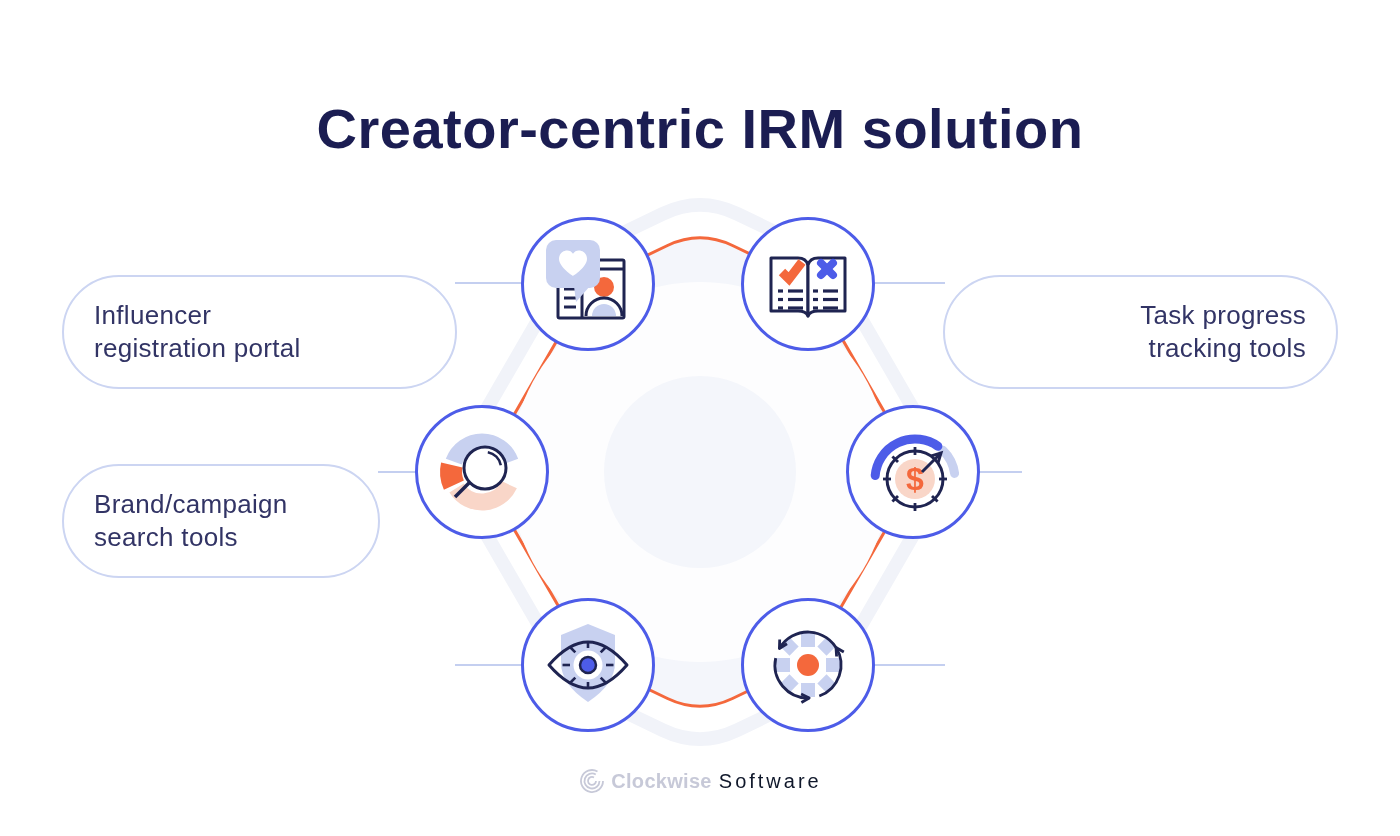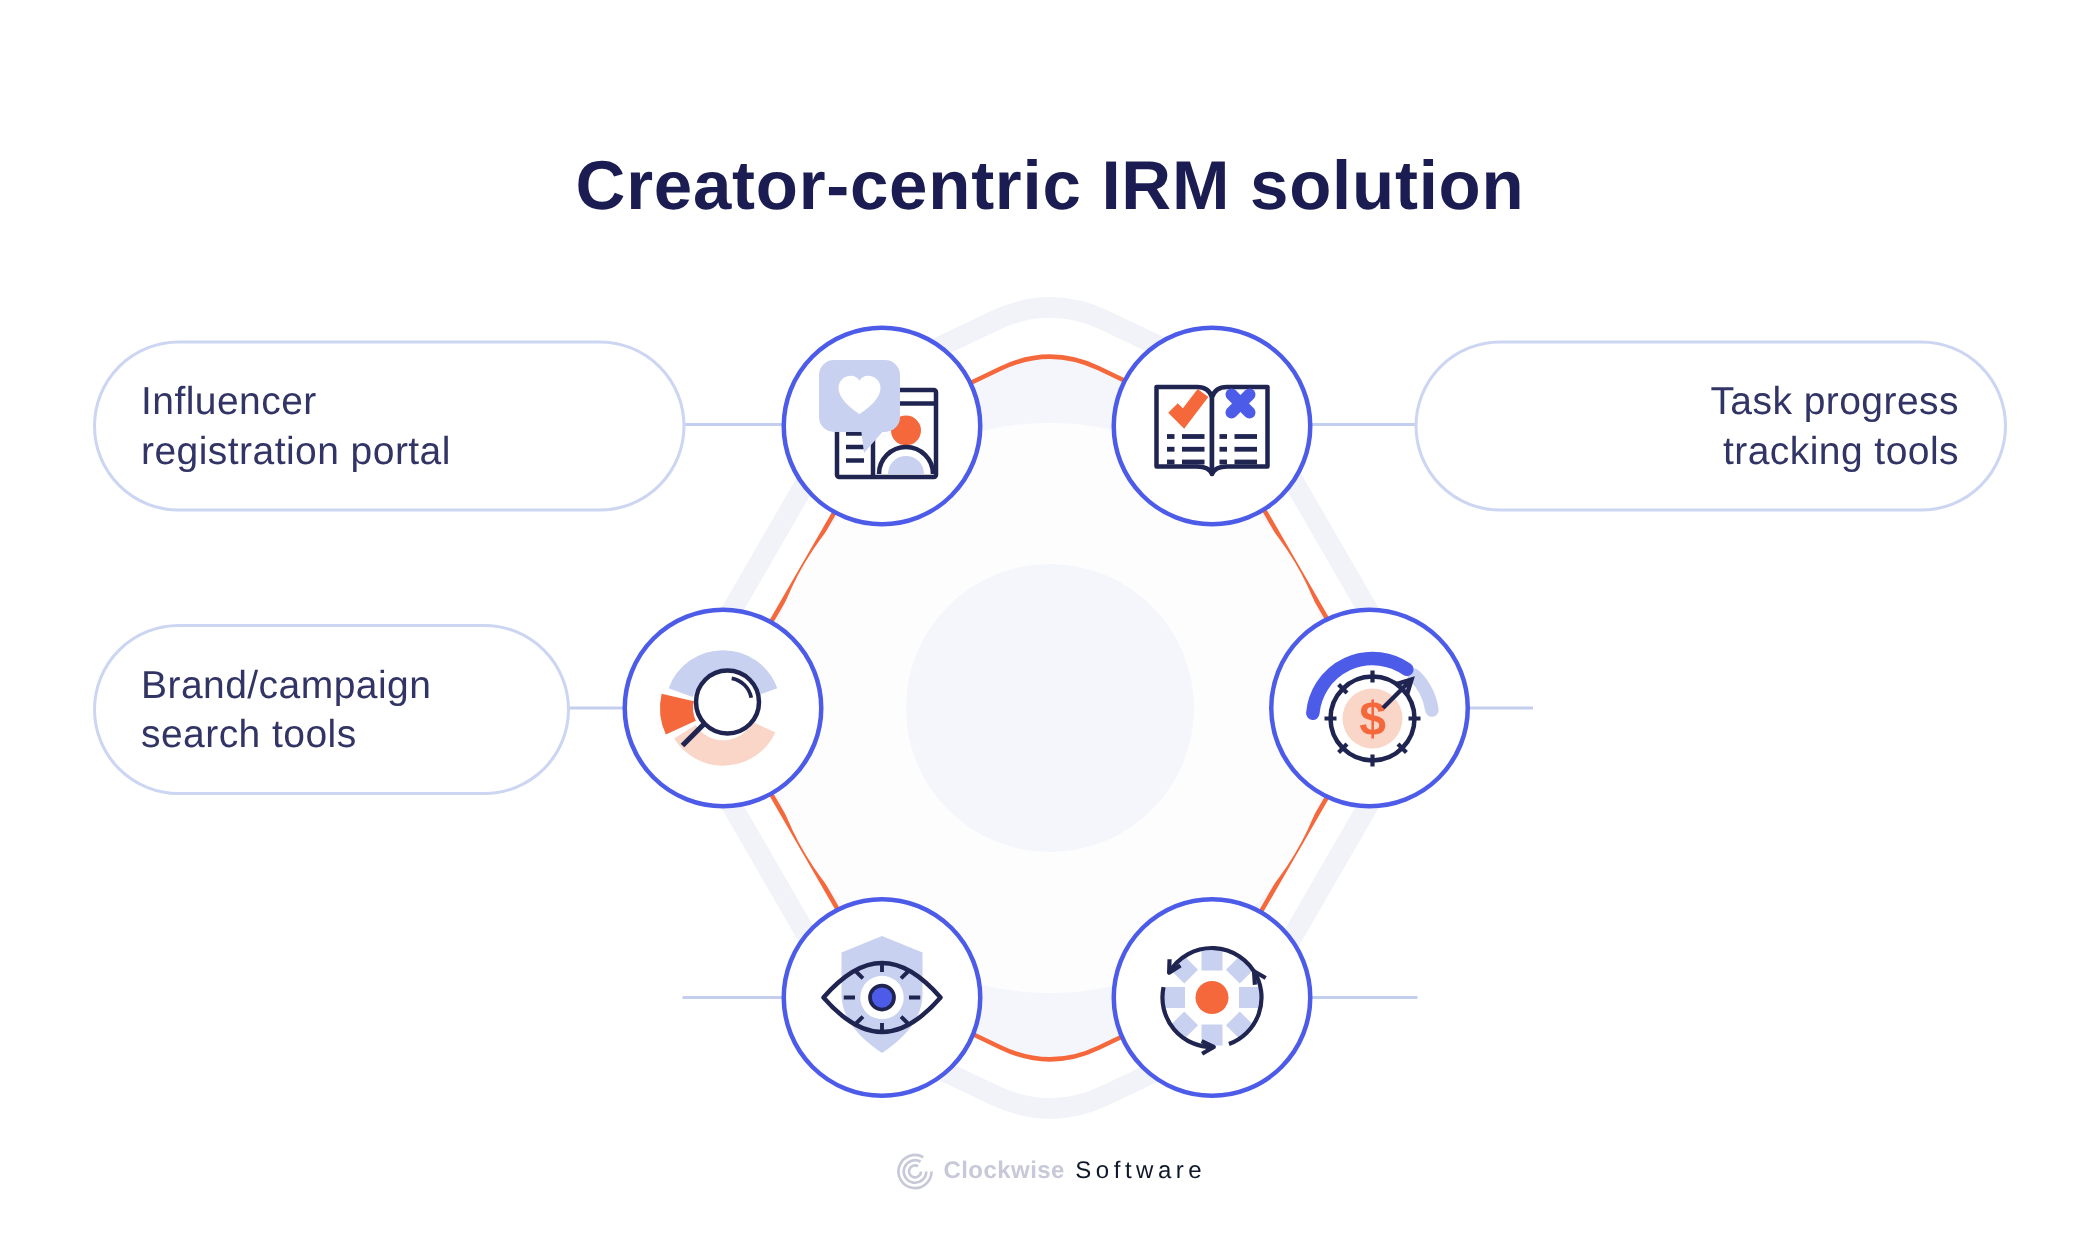--- a/index.html
+++ b/index.html
@@ -5,34 +5,34 @@
   :root{
     --navy:#1f2451; --title-navy:#1b1d52; --text-navy:#323465;
     --royal-blue:#4d5ce8; --orange:#f4683c; --lavender:#c8d1f0;
     --peach:#f9d6c8; --pill-border:#ccd5f2; --connector:#c4cff0;
     --center-fill:#f4f6fb; --logo-gray:#c7c9d8;
   }
   *{box-sizing:border-box;margin:0;padding:0;}
   body{background:#fff;font-family:"Liberation Sans",sans-serif;}
   .stage{position:relative;width:1400px;height:836px;background:#fff;overflow:hidden;}
   .title{position:absolute;left:0;right:0;top:96px;text-align:center;
-         font-size:46px;font-weight:700;letter-spacing:.5px;color:var(--title-navy,#1b1d52);}
+         font-size:56px;font-weight:700;letter-spacing:.5px;color:var(--title-navy,#1b1d52);}
   .center-graphic{position:absolute;left:420px;top:192px;}
   .pill{position:absolute;height:114px;border:2px solid var(--pill-border,#ccd5f2);
         border-radius:57px;background:#fff;display:flex;align-items:center;
-        font-size:26px;line-height:1.27;color:var(--text-navy,#323465);letter-spacing:.3px;}
+        font-size:26px;line-height:1.27;color:var(--text-navy,#323465);letter-spacing:.3px;margin-top:48px;}
   .pill span{white-space:pre-line;width:100%;}
   .pill.left{padding-left:30px;}
   .pill.right{padding-right:30px;text-align:right;}
   .connector{position:absolute;height:2px;background:var(--connector,#c4cff0);}
   .icon-circle{position:absolute;width:134px;height:134px;border-radius:50%;
                background:#fff;border:3px solid var(--royal-blue,#4d5ce8);
                display:flex;align-items:center;justify-content:center;}
   .logo{position:absolute;left:0;right:0;top:768px;display:flex;justify-content:center;
-        align-items:center;gap:7px;color:var(--logo-gray,#c7c9d8);font-size:16px;}
+        align-items:center;gap:7px;color:var(--logo-gray,#c7c9d8);font-size:20px;}
   .logo .bold{font-weight:700;letter-spacing:.3px;}
   .logo .light{letter-spacing:3px;color:#0f172a;}
   
   .sN{stroke:var(--navy,#1f2451);} .sB{stroke:var(--royal-blue,#4d5ce8);}
   .sO{stroke:var(--orange,#f4683c);} .sL{stroke:var(--lavender,#c8d1f0);}
   .sPe{stroke:var(--peach,#f9d6c8);} .sG{stroke:var(--logo-gray,#c7c9d8);}
   .fO{fill:var(--orange,#f4683c);} .fL{fill:var(--lavender,#c8d1f0);}
   .fPe{fill:var(--peach,#f9d6c8);} .fB{fill:var(--royal-blue,#4d5ce8);}
   .fW{fill:#fff;} .fN{fill:none;}
 </style>

